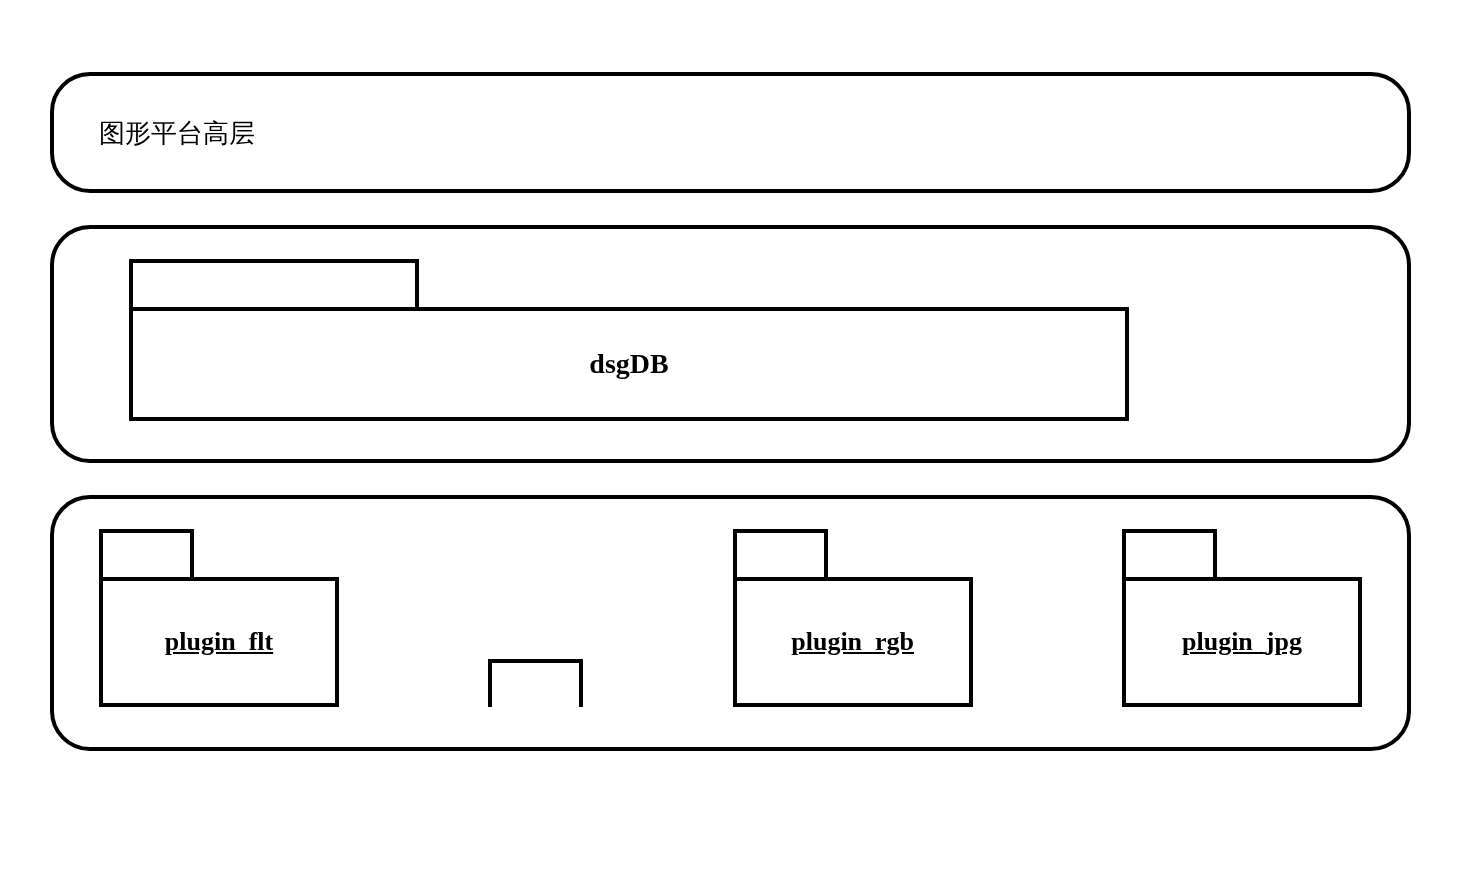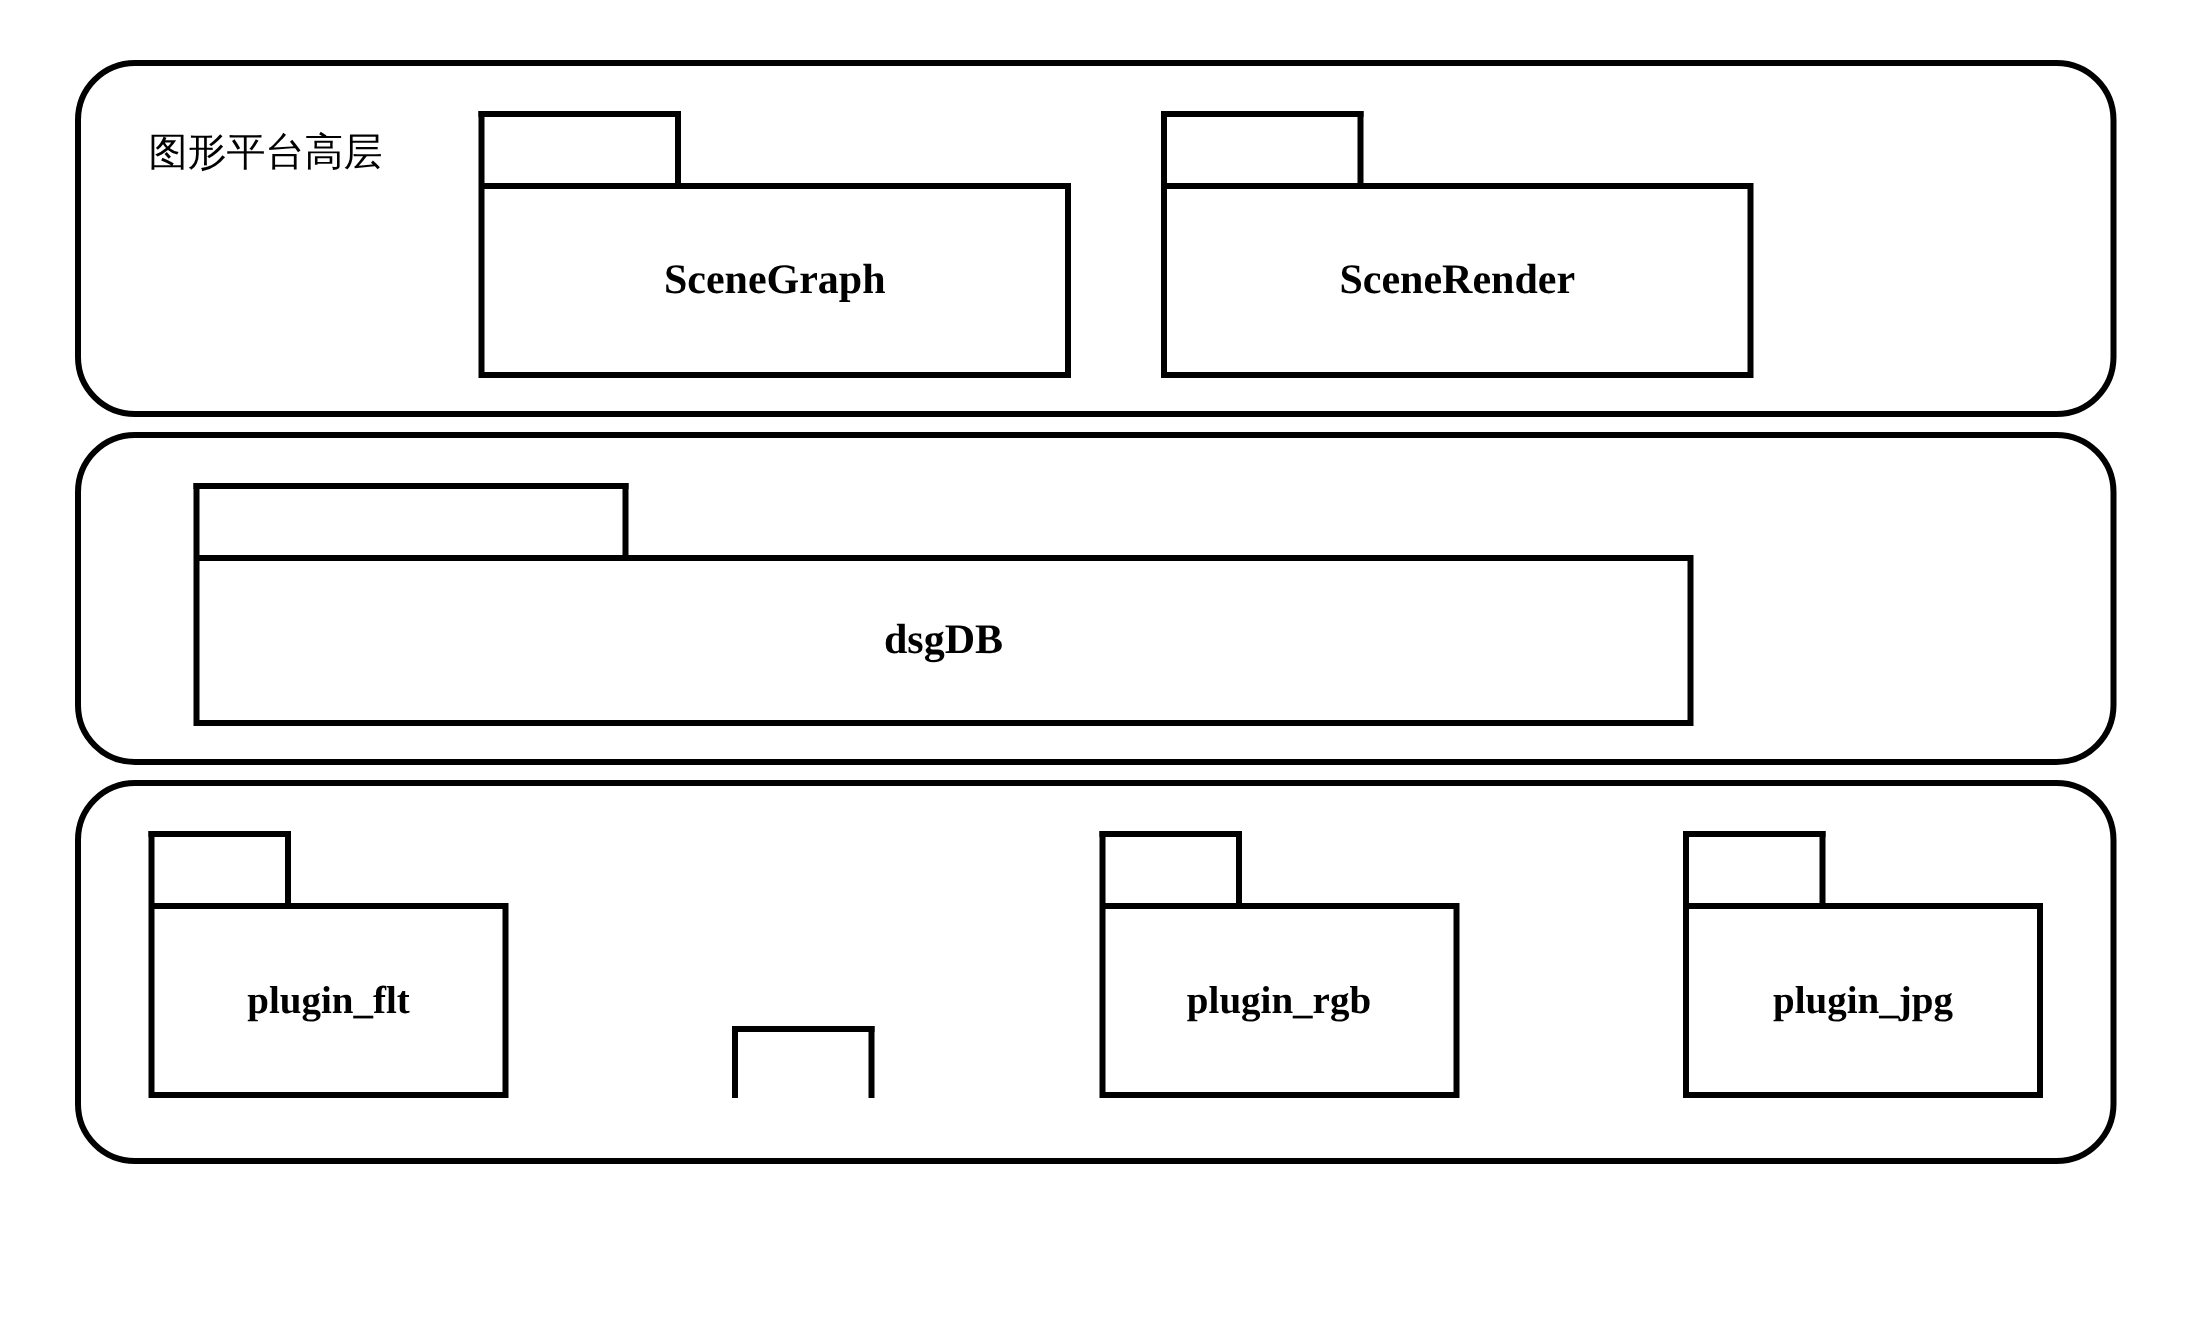--- a/index.html
+++ b/index.html
@@ -11,24 +11,25 @@
       background: #fff;
       font-family: "SimSun", "宋体", serif;
       width: 1461px;
       height: 891px;
       padding: 40px 50px;
     }
     .layer {
       border: 4px solid #000;
       border-radius: 40px;
       margin-bottom: 10px;
-      padding: 30px 45px 22px 45px;
+      padding: 30px 45px 38px 45px;
       display: flex;
-      align-items: flex-start;
+      align-items: flex-end;
       position: relative;
+      margin-top: 32px;
     }
     .layer-label {
       font-size: 26px;
       font-weight: normal;
       width: 200px;
       flex-shrink: 0;
       padding-top: 10px;
     }
     .packages {
       display: flex;
@@ -39,20 +40,21 @@
     .layer-top .packages {
       gap: 60px;
       padding-left: 20px;
     }
     .layer-middle .packages {
       padding-left: 30px;
     }
     .layer-bottom .packages {
       gap: 44px;
       justify-content: space-between;
+      text-decoration: underline;
     }
     .package {
       position: relative;
       display: flex;
       flex-direction: column;
     }
     .package-tab {
       border: 4px solid #000;
       border-bottom: none;
       height: 48px;
@@ -98,30 +100,20 @@
     }
     .layer-bottom {
       padding-bottom: 40px;
     }
   </style>
 </head>
 <body>
 
 <div class="layer layer-top">
   <div class="layer-label">图形平台高层</div>
-  <div class="packages">
-    <div class="package pkg-scenegraph">
-      <div class="package-tab"></div>
-      <div class="package-body">SceneGraph</div>
-    </div>
-    <div class="package pkg-scenerender">
-      <div class="package-tab"></div>
-      <div class="package-body">SceneRender</div>
-    </div>
-  </div>
 </div>
 
 <div class="layer layer-middle">
   <div class="packages">
     <div class="package pkg-dsgdb">
       <div class="package-tab"></div>
       <div class="package-body">dsgDB</div>
     </div>
   </div>
 </div>

